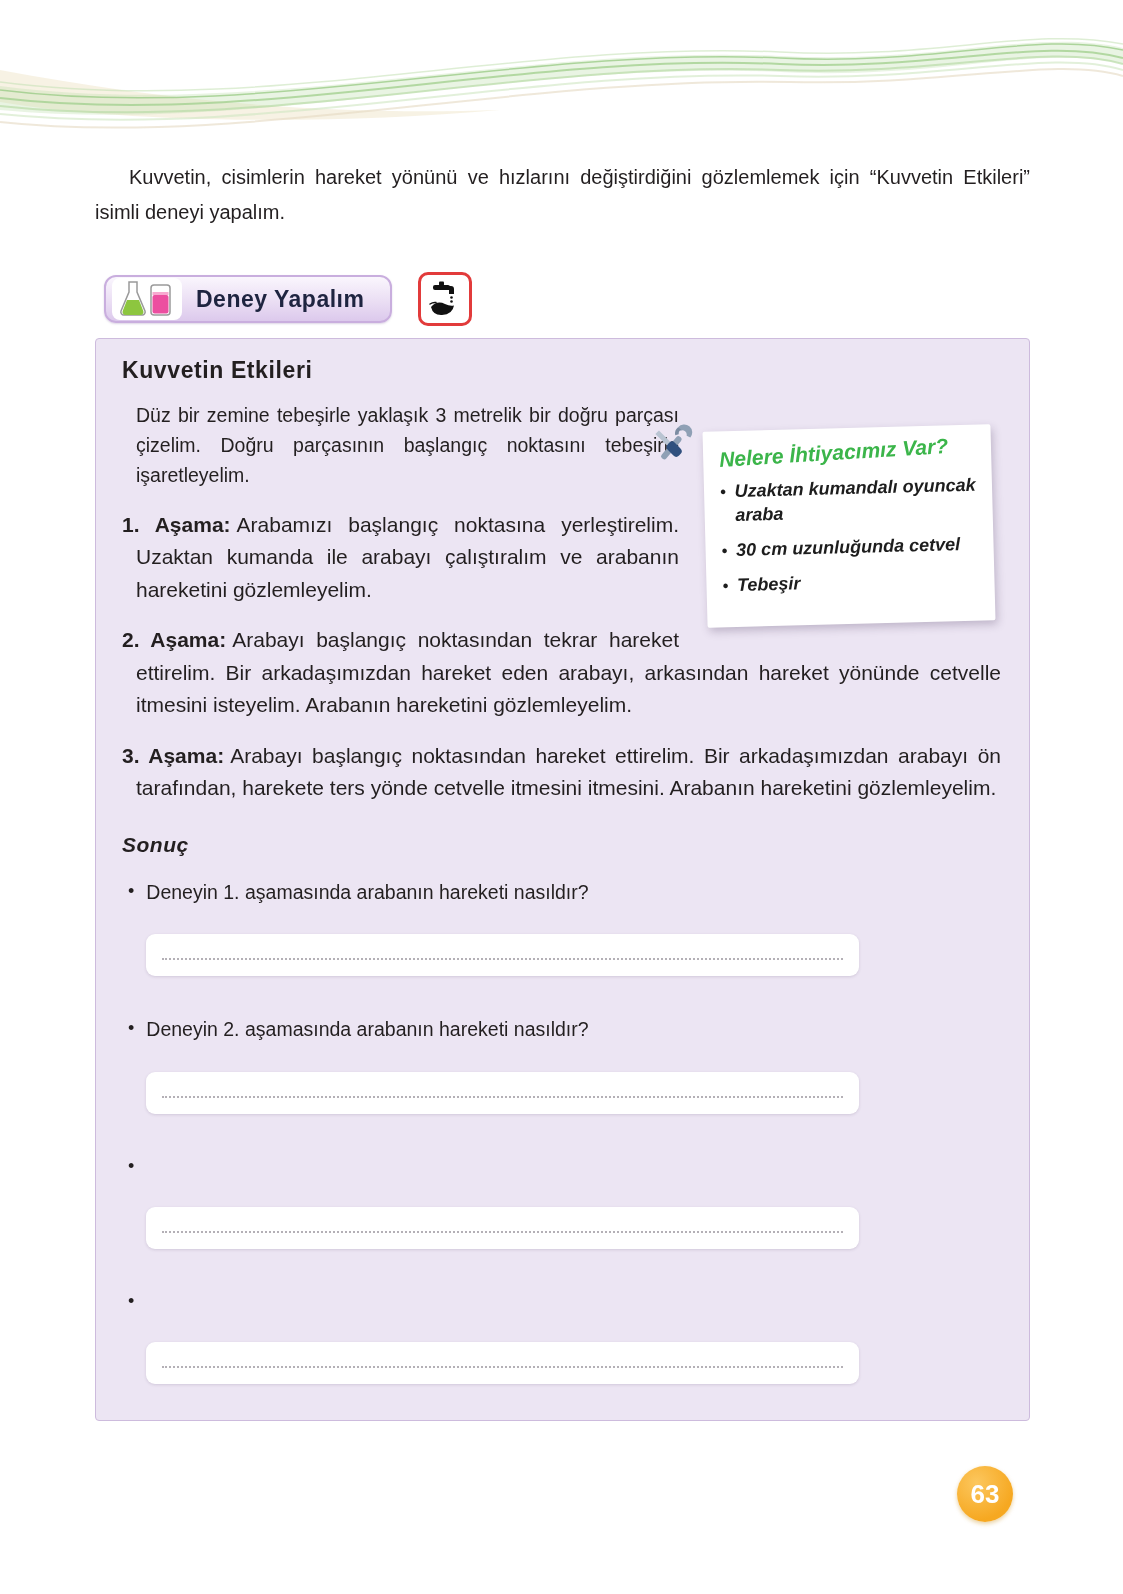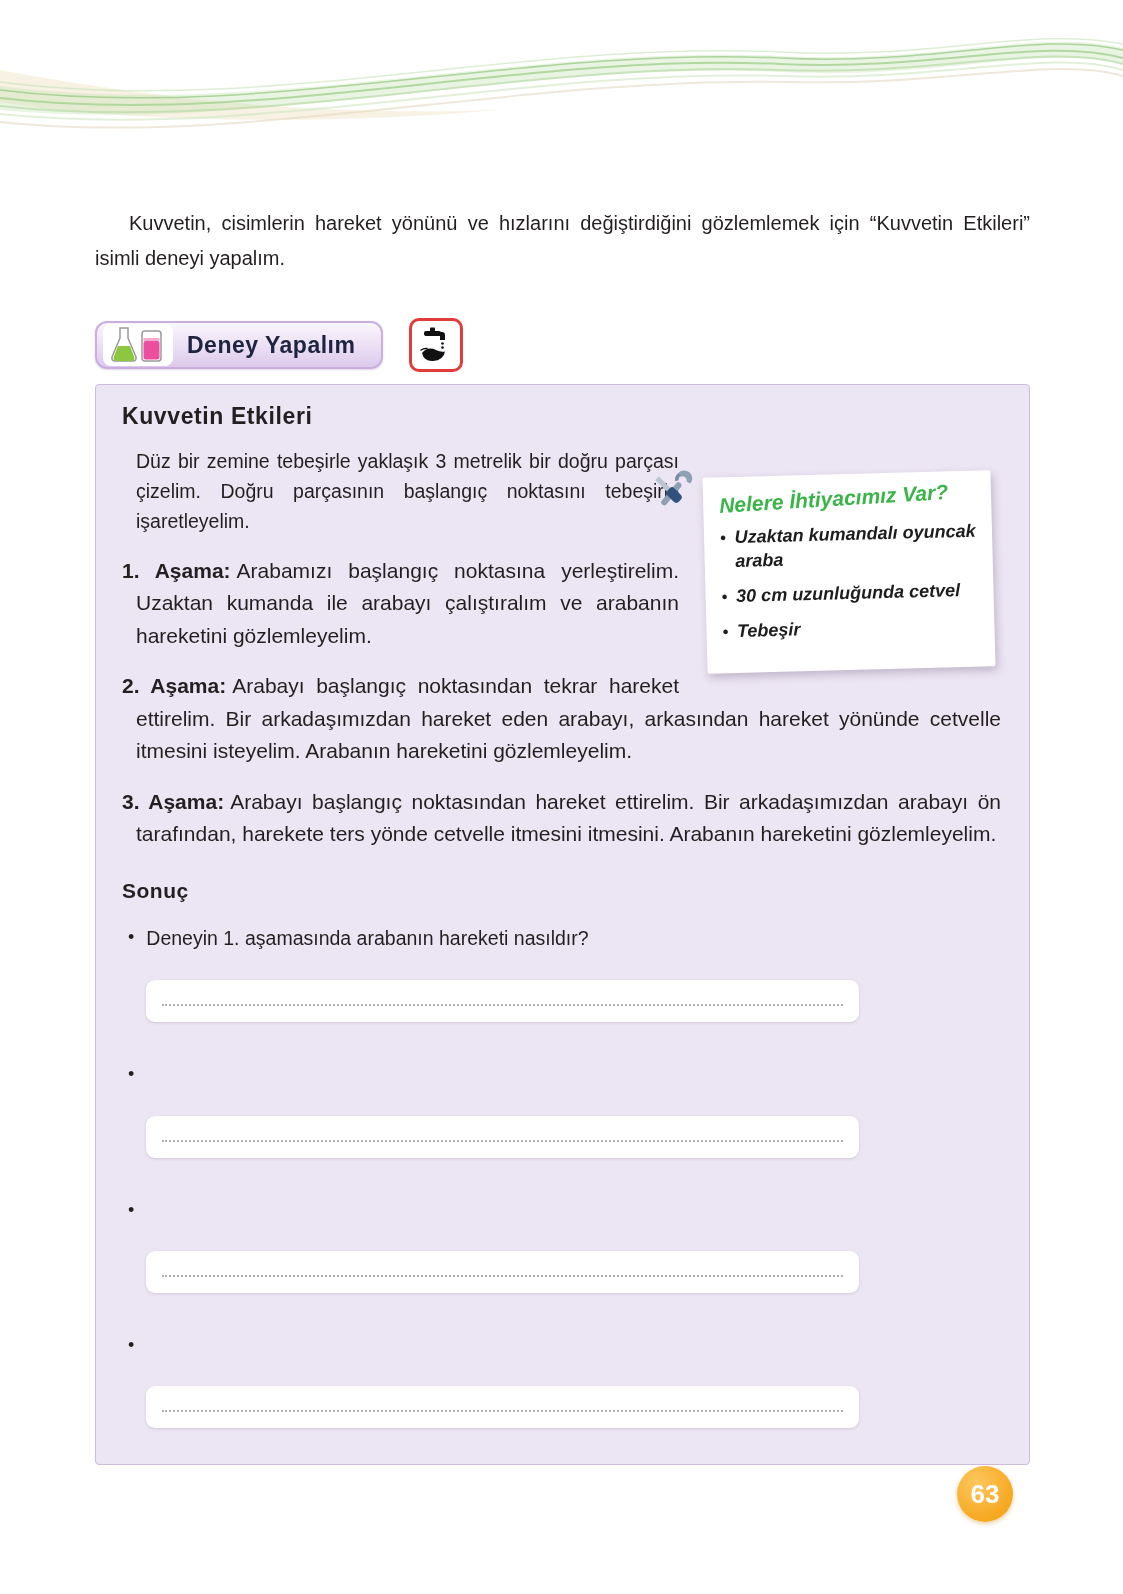--- a/index.html
+++ b/index.html
@@ -19,33 +19,33 @@
   .content {
     position: relative;
     padding: 160px 93px 0 95px;
   }
   .intro {
     font-size: 20px;
     line-height: 1.75;
     text-indent: 34px;
     text-align: justify;
     margin-bottom: 42px;
-    margin-top: 46px;
   }
   .badge-row {
     display: flex; align-items: center; gap: 26px;
     margin-bottom: 12px;
   }
   .badge {
     display: flex; align-items: center;
     height: 48px; padding: 0 26px 0 6px;
     border: 2px solid #c9aede;
     border-radius: 12px;
     background: linear-gradient(180deg, #faf6fd 0%, #e9dcf3 60%, #dcc9ec 100%);
     box-shadow: 0 1px 2px rgba(120,90,150,0.25);
+    margin-left: 9px;
   }
   .flask-chip {
     background: #ffffff;
     border-radius: 8px;
     padding: 2px 6px;
     margin-right: 14px;
     display: flex; align-items: center;
   }
   .badge-label {
     font-size: 23px; font-weight: 700; color: #1e2440;
@@ -112,20 +112,21 @@
     text-align: justify;
     padding-left: 16px; text-indent: -14px;
     margin-bottom: 18px;
   }
   .step-label { font-weight: 700; margin-right: 6px; }
   .result-heading {
     clear: both;
     font-size: 21px; font-weight: 700;
     letter-spacing: 0.5px;
     margin: 28px 0 22px 2px;
+    font-style: italic;
   }
   .question-block { margin-bottom: 40px; }
   .question {
     display: flex; gap: 12px;
     font-size: 19.5px; line-height: 1.4;
     padding-left: 8px;
     margin-bottom: 28px;
   }
   .q-bullet { color: #231f20; font-size: 18px; }
   .answer-box {
@@ -249,20 +250,21 @@
         <span>Deneyin 1. aşamasında arabanın hareketi nasıldır?</span>
       </div>
       <div class="answer-box">
         <div class="answer-line"></div>
       </div>
     </div>
 
     <div class="question-block">
       <div class="question">
         <span class="q-bullet">•</span>
+        <span>Deneyin 2. aşamasında arabanın hareketi nasıldır?</span>
       </div>
       <div class="answer-box">
         <div class="answer-line"></div>
       </div>
     </div>
 
     <div class="question-block">
       <div class="question">
         <span class="q-bullet">•</span>
       </div>

